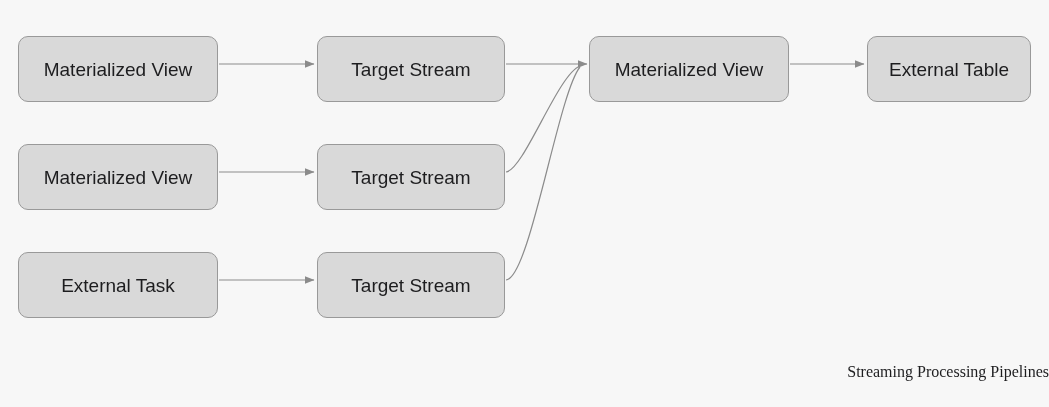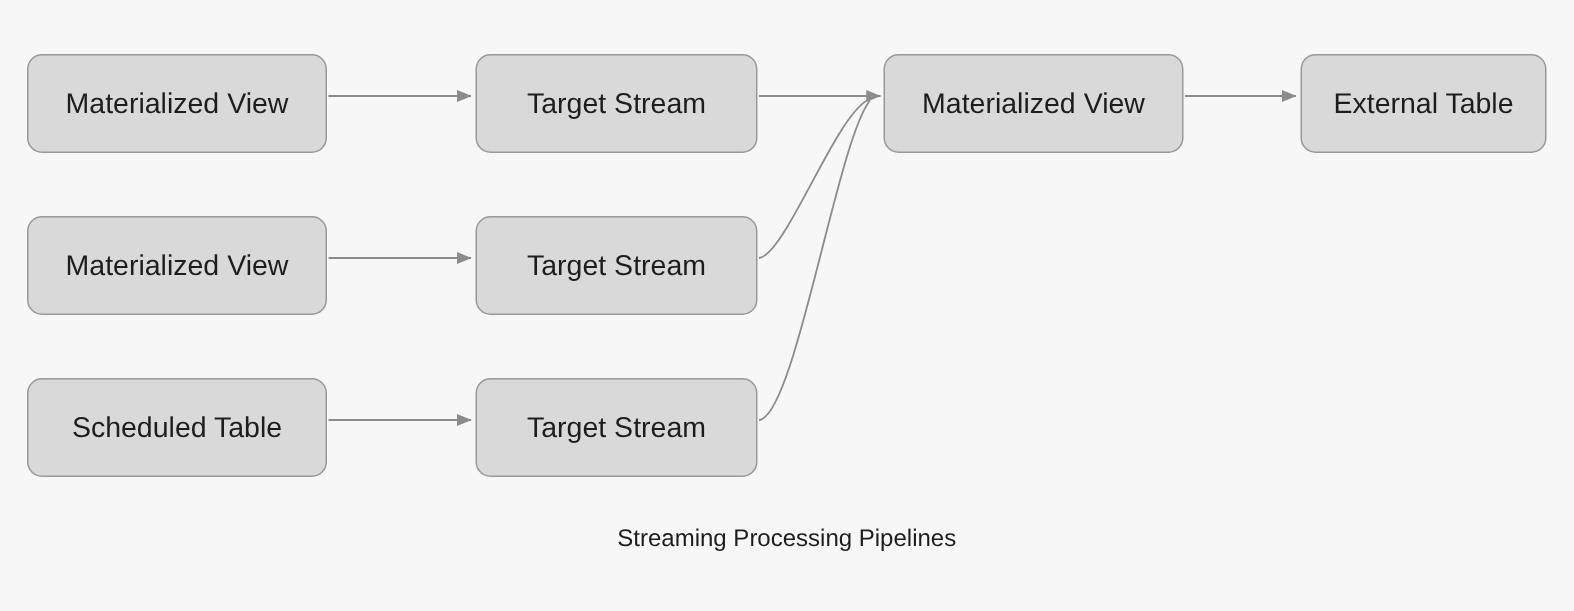--- a/index.html
+++ b/index.html
@@ -42,24 +42,25 @@
     border: 1px solid var(--node-border);
     border-radius: 10px;
     color: var(--text);
     font-size: 19px;
     line-height: 1;
     white-space: nowrap;
   }
   .caption {
     position: absolute;
     left: 0; right: 0;
-    top: 351px;
-    text-align: center;
+    top: 363px;
+    text-align: right;
     font-size: 16px;
     color: var(--text);
+    font-family: Liberation Serif, serif;
   }
 </style>
 </head>
 <body>
 
 <div class="canvas">
 
   <svg class="edges" width="1049" height="407" viewBox="0 0 1049 407" xmlns="http://www.w3.org/2000/svg">
     <defs>
       <marker id="arrow" viewBox="0 0 10 8" refX="9.5" refY="4" markerWidth="10" markerHeight="8" markerUnits="userSpaceOnUse" orient="auto">
@@ -93,21 +94,21 @@
 
   <div class="node" style="left:18px;  top:144px; width:200px;">
     <span>Materialized View</span>
   </div>
 
   <div class="node" style="left:317px; top:144px; width:188px;">
     <span>Target Stream</span>
   </div>
 
   <div class="node" style="left:18px;  top:252px; width:200px;">
-    <span>Scheduled Table</span>
+    <span>External Task</span>
   </div>
 
   <div class="node" style="left:317px; top:252px; width:188px;">
     <span>Target Stream</span>
   </div>
 
   <div class="caption">Streaming Processing Pipelines</div>
 
 </div>
 

